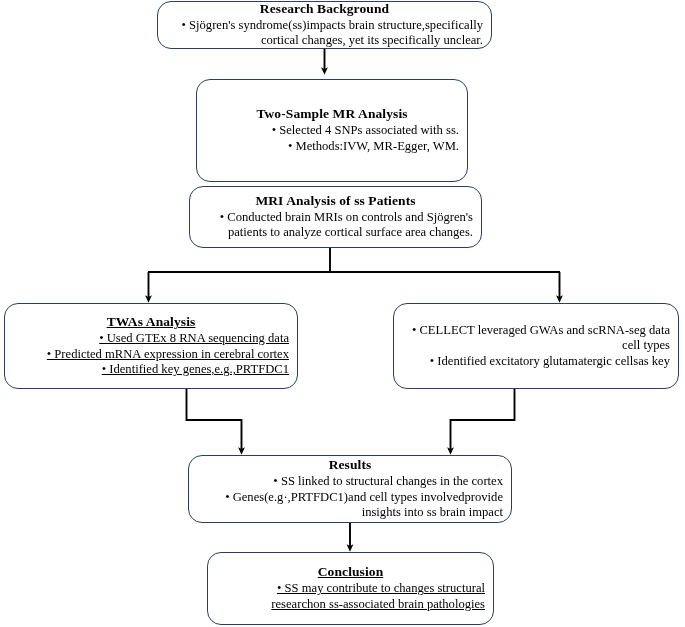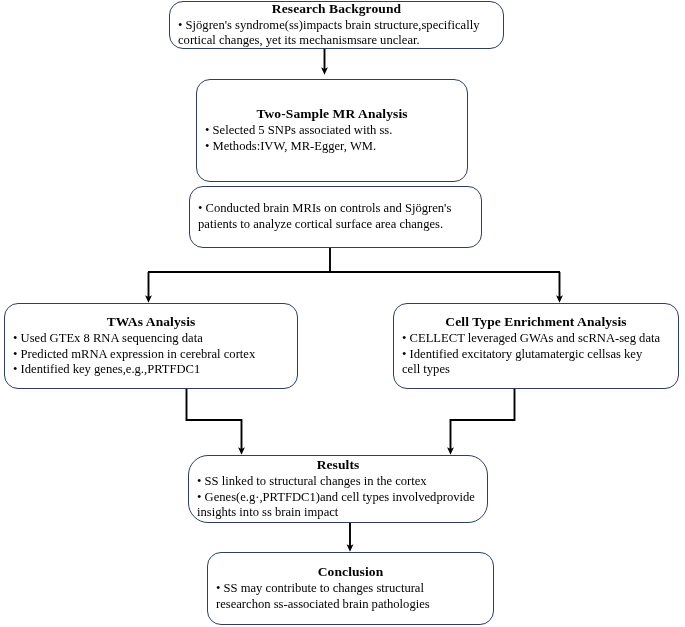--- a/index.html
+++ b/index.html
@@ -39,21 +39,21 @@
     line-height: 1.18;
     letter-spacing: 0.1px;
     margin-bottom: 1px;
   }
   .node-lines {
     width: 100%;
   }
   .node-line {
     font-size: 12.6px;
     line-height: 1.24;
-    text-align: left;
+    text-align: right;
     white-space: pre-wrap;
   }
   svg.connectors {
     position: absolute;
     left: 0;
     top: 0;
     width: 685px;
     height: 627px;
     z-index: 1;
     pointer-events: none;
@@ -80,71 +80,71 @@
     <path d="M148.5,272 L148.5,299" stroke="#000000" stroke-width="1.9" fill="none" marker-end="url(#arrow)"></path>
     <path d="M559.5,272 L559.5,299" stroke="#000000" stroke-width="1.9" fill="none" marker-end="url(#arrow)"></path>
 
     <path d="M186.5,389 L186.5,420 L241.5,420 L241.5,451" stroke="#000000" stroke-width="1.9" fill="none" marker-end="url(#arrow)"></path>
 
     <path d="M514.5,389 L514.5,420 L450.5,420 L450.5,451" stroke="#000000" stroke-width="1.9" fill="none" marker-end="url(#arrow)"></path>
 
     <path d="M350,523 L350,548" stroke="#000000" stroke-width="1.9" fill="none" marker-end="url(#arrow)"></path>
   </svg>
 
-  <div class="node" style="left:169px; top:1px; width:335px; height:48px;">
+  <div class="node" style="left:157px; top:1px; width:335px; height:48px;">
     <div class="node-title">Research Background</div>
     <div class="node-lines">
       <div class="node-line">• Sjögren's syndrome(ss)impacts brain structure,specifically</div>
-      <div class="node-line">cortical changes, yet its mechanismsare unclear.</div>
+      <div class="node-line">cortical changes, yet its specifically unclear.</div>
     </div>
   </div>
 
   <div class="node" style="left:196px; top:79px; width:272px; height:103px;">
     <div class="node-title">Two-Sample MR Analysis</div>
     <div class="node-lines">
-      <div class="node-line">• Selected 5 SNPs associated with ss.</div>
+      <div class="node-line">• Selected 4 SNPs associated with ss.</div>
       <div class="node-line">• Methods:IVW, MR-Egger, WM.</div>
     </div>
   </div>
 
   <div class="node" style="left:189px; top:186px; width:293px; height:62px;">
+    <div class="node-title">MRI Analysis of ss Patients</div>
     <div class="node-lines">
       <div class="node-line">• Conducted brain MRIs on controls and Sjögren's</div>
       <div class="node-line">patients to analyze cortical surface area changes.</div>
     </div>
   </div>
 
-  <div class="node" style="left:4px; top:303px; width:294px; height:86px;">
+  <div class="node" style="left:4px; top:303px; width:294px; height:86px;text-decoration:underline;">
     <div class="node-title">TWAs Analysis</div>
     <div class="node-lines">
       <div class="node-line">• Used GTEx 8 RNA sequencing data</div>
       <div class="node-line">• Predicted mRNA expression in cerebral cortex</div>
       <div class="node-line">• Identified key genes,e.g.,PRTFDC1</div>
     </div>
   </div>
 
   <div class="node" style="left:393px; top:303px; width:286px; height:86px;">
-    <div class="node-title">Cell Type Enrichment Analysis</div>
     <div class="node-lines">
       <div class="node-line">• CELLECT leveraged GWAs and scRNA-seg data</div>
+      <div class="node-line">cell types</div>
       <div class="node-line">• Identified excitatory glutamatergic cellsas key</div>
-      <div class="node-line">cell types</div>
     </div>
   </div>
 
-  <div class="node" style="left:188px; top:455px; width:300px; height:68px;border-radius:20px;">
+  <div class="node" style="left:188px; top:455px; width:324px; height:68px;">
     <div class="node-title">Results</div>
     <div class="node-lines">
       <div class="node-line">• SS linked to structural changes in the cortex</div>
       <div class="node-line">• Genes(e.g·,PRTFDC1)and cell types involvedprovide</div>
       <div class="node-line">insights into ss brain impact</div>
     </div>
   </div>
 
-  <div class="node" style="left:207px; top:552px; width:287px; height:73px;">
+  <div class="node" style="left:207px; top:552px; width:287px; height:73px;text-decoration:underline;">
     <div class="node-title">Conclusion</div>
     <div class="node-lines">
       <div class="node-line">• SS may contribute to changes structural</div>
       <div class="node-line">researchon ss-associated brain pathologies</div>
     </div>
   </div>
 
 </div>
 
 </body></html>

